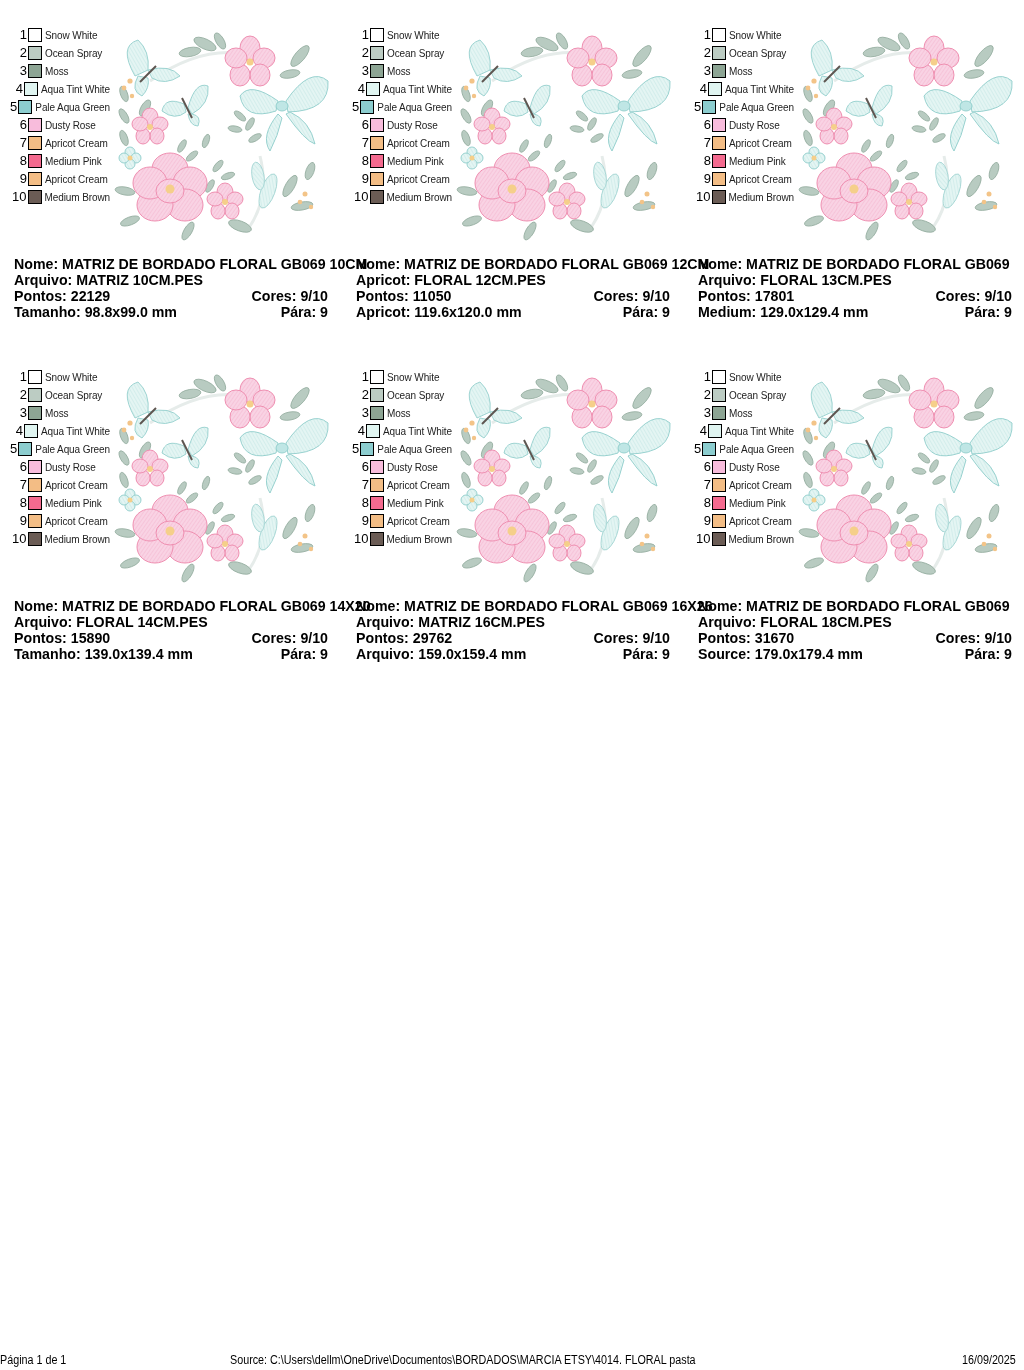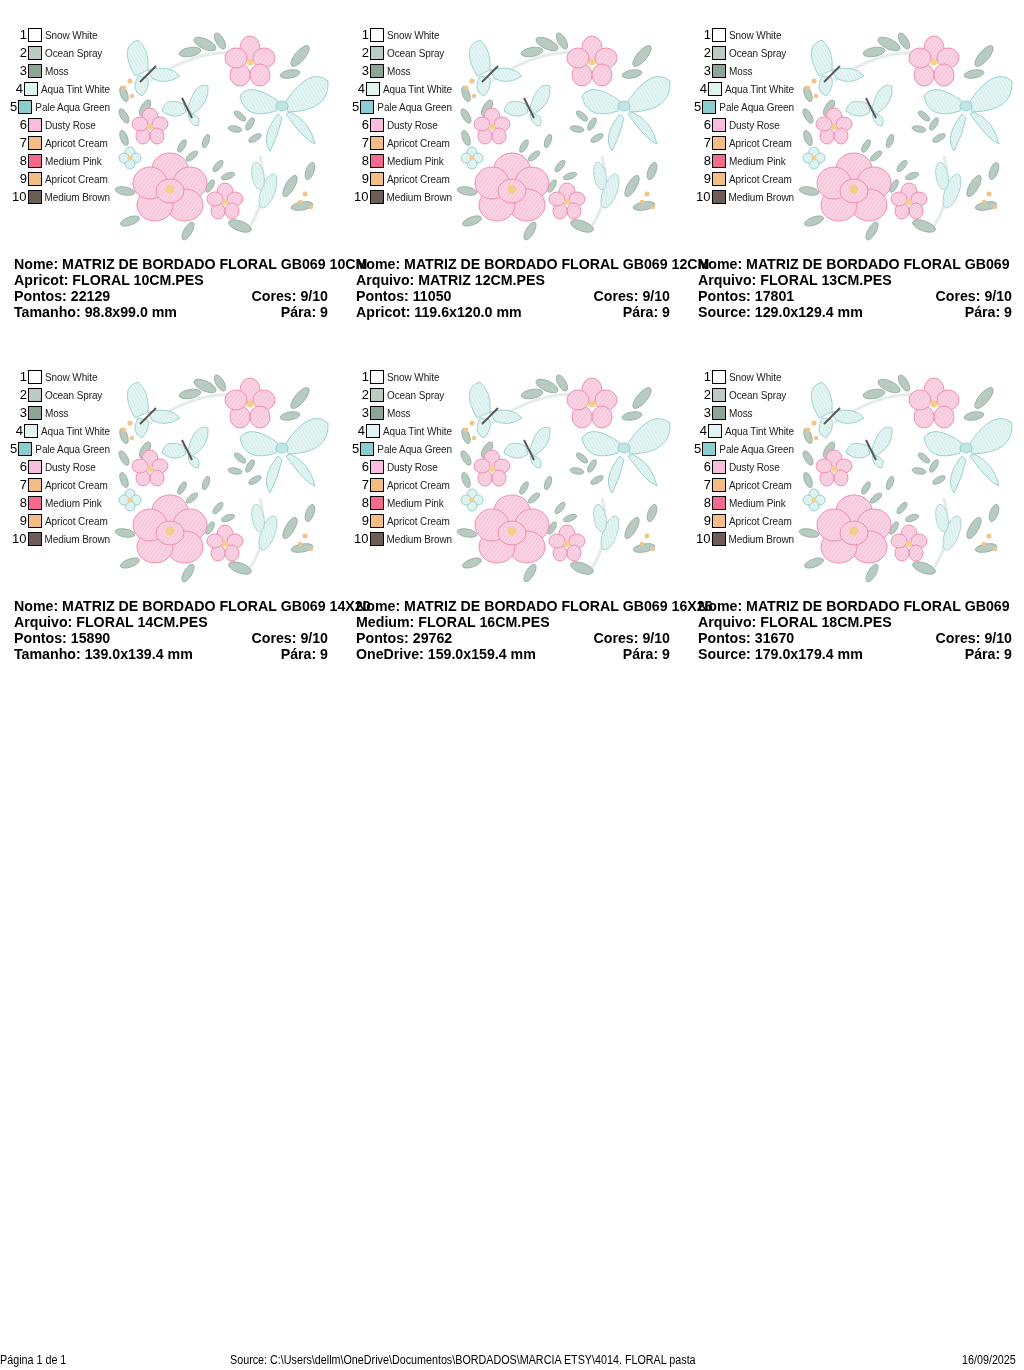--- a/index.html
+++ b/index.html
@@ -202,21 +202,21 @@
           <circle cx="140" cy="36" r="3.5"></circle>
             <circle cx="40" cy="101" r="3"></circle>
             <circle cx="115" cy="176" r="3"></circle>
           <circle cx="60" cy="163" r="4.5"></circle>
             <circle cx="20" cy="132" r="2.5"></circle>
         </g>
       </svg>
     </div>
     <div class="info">
       <div class="info-line title-line">Nome: MATRIZ DE BORDADO FLORAL GB069 10CM</div>
-      <div class="info-line">Apricot: FLORAL 10CM.PES</div>
+      <div class="info-line">Arquivo: MATRIZ 10CM.PES</div>
       <div class="info-line">
         <span class="pontos">Pontos: 22129</span>
         <span class="right cores">Cores: 9/10</span>
       </div>
       <div class="info-line">
         <span class="tamanho">Tamanho: 98.8x99.0 mm</span>
         <span class="right para">Pára: 9</span>
       </div>
     </div>
   </div>
@@ -394,21 +394,21 @@
           <circle cx="140" cy="36" r="3.5"></circle>
             <circle cx="40" cy="101" r="3"></circle>
             <circle cx="115" cy="176" r="3"></circle>
           <circle cx="60" cy="163" r="4.5"></circle>
             <circle cx="20" cy="132" r="2.5"></circle>
         </g>
       </svg>
     </div>
     <div class="info">
       <div class="info-line title-line">Nome: MATRIZ DE BORDADO FLORAL GB069 12CM</div>
-      <div class="info-line">Arquivo: MATRIZ 12CM.PES</div>
+      <div class="info-line">Apricot: FLORAL 12CM.PES</div>
       <div class="info-line">
         <span class="pontos">Pontos: 11050</span>
         <span class="right cores">Cores: 9/10</span>
       </div>
       <div class="info-line">
         <span class="tamanho">Apricot: 119.6x120.0 mm</span>
         <span class="right para">Pára: 9</span>
       </div>
     </div>
   </div>
@@ -592,21 +592,21 @@
       </svg>
     </div>
     <div class="info">
       <div class="info-line title-line">Nome: MATRIZ DE BORDADO FLORAL GB069</div>
       <div class="info-line">Arquivo: FLORAL 13CM.PES</div>
       <div class="info-line">
         <span class="pontos">Pontos: 17801</span>
         <span class="right cores">Cores: 9/10</span>
       </div>
       <div class="info-line">
-        <span class="tamanho">Source: 129.0x129.4 mm</span>
+        <span class="tamanho">Medium: 129.0x129.4 mm</span>
         <span class="right para">Pára: 9</span>
       </div>
     </div>
   </div>
     <div class="card" style="left: 0px; top: 362px; z-index: 4;">
     <div class="legend">
         <div class="legend-row">
           <span class="legend-num">1</span>
           <span class="legend-swatch" style="background: rgb(255, 255, 255);"></span>
           <span class="legend-label">Snow White</span>
@@ -970,27 +970,27 @@
           <circle cx="140" cy="36" r="3.5"></circle>
             <circle cx="40" cy="101" r="3"></circle>
             <circle cx="115" cy="176" r="3"></circle>
           <circle cx="60" cy="163" r="4.5"></circle>
             <circle cx="20" cy="132" r="2.5"></circle>
         </g>
       </svg>
     </div>
     <div class="info">
       <div class="info-line title-line">Nome: MATRIZ DE BORDADO FLORAL GB069 16X26</div>
-      <div class="info-line">Medium: FLORAL 16CM.PES</div>
+      <div class="info-line">Arquivo: MATRIZ 16CM.PES</div>
       <div class="info-line">
         <span class="pontos">Pontos: 29762</span>
         <span class="right cores">Cores: 9/10</span>
       </div>
       <div class="info-line">
-        <span class="tamanho">OneDrive: 159.0x159.4 mm</span>
+        <span class="tamanho">Arquivo: 159.0x159.4 mm</span>
         <span class="right para">Pára: 9</span>
       </div>
     </div>
   </div>
     <div class="card" style="left: 684px; top: 362px; z-index: 6;">
     <div class="legend">
         <div class="legend-row">
           <span class="legend-num">1</span>
           <span class="legend-swatch" style="background: rgb(255, 255, 255);"></span>
           <span class="legend-label">Snow White</span>

